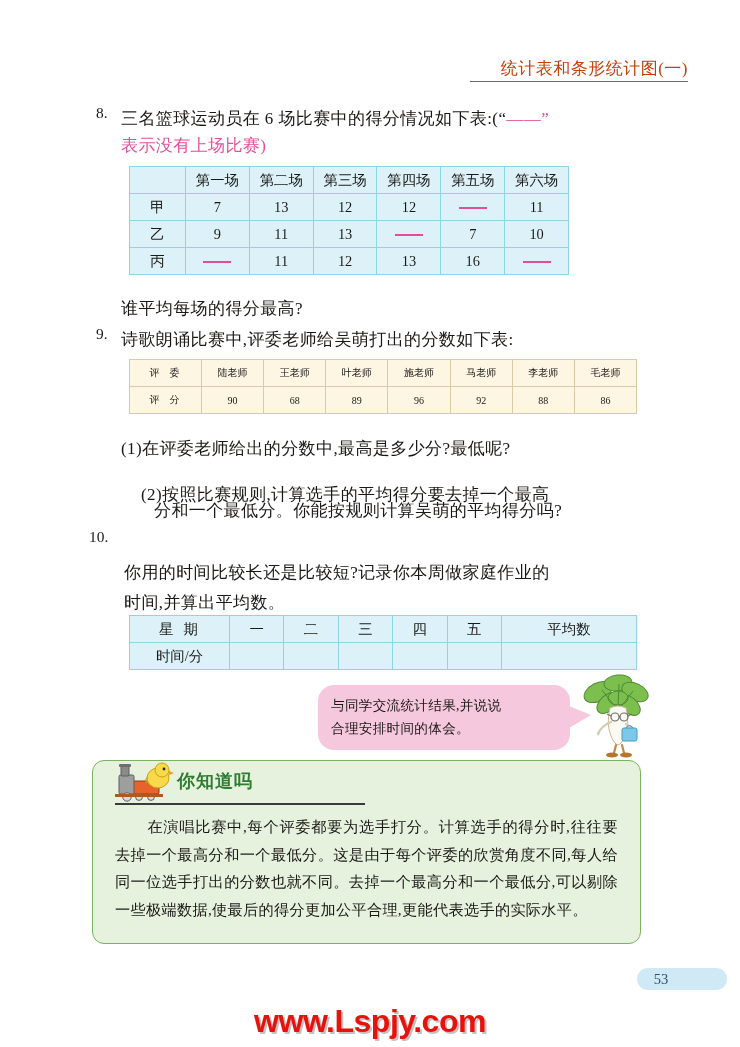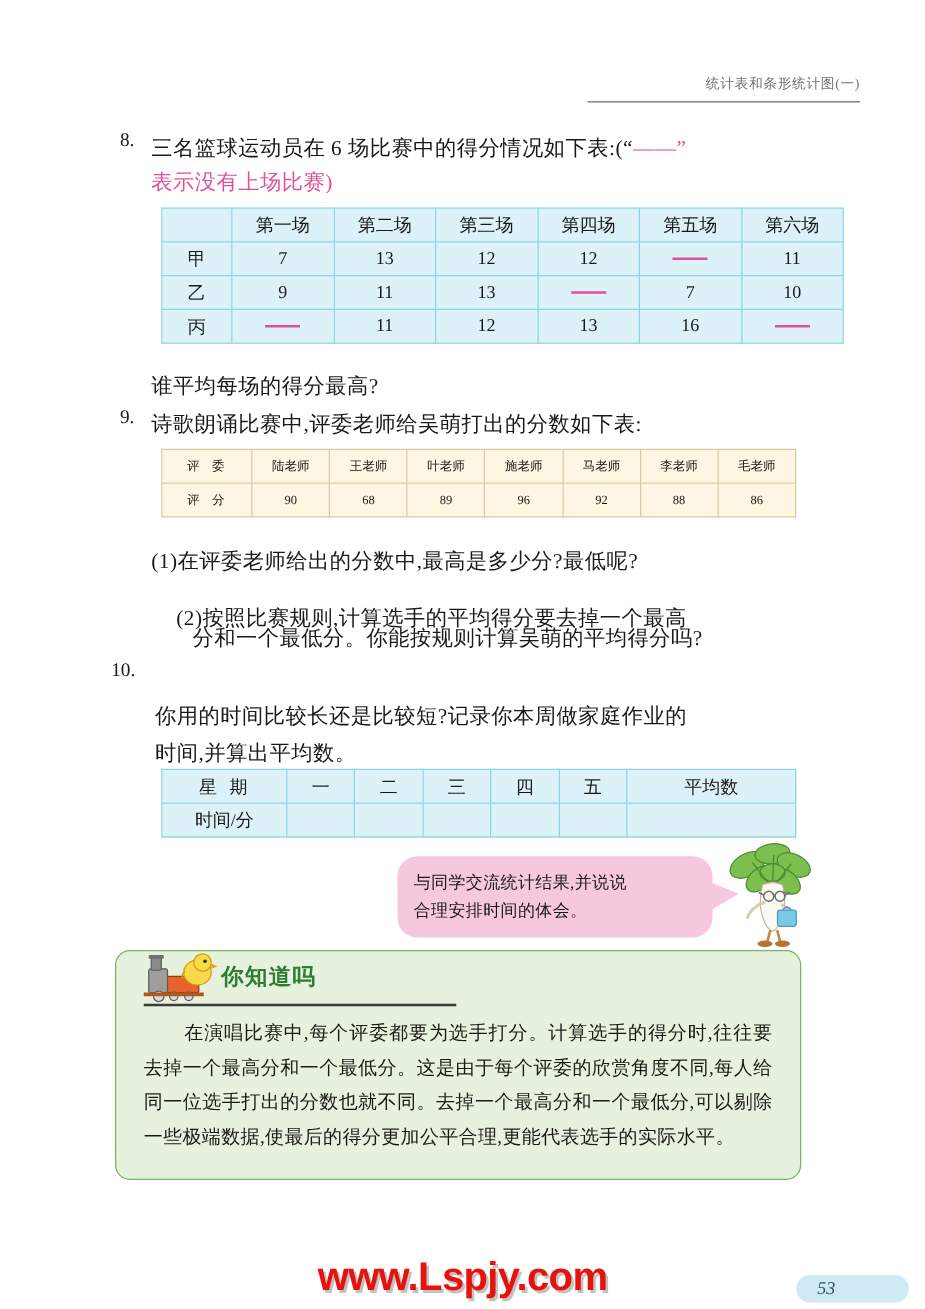--- a/index.html
+++ b/index.html
@@ -11,21 +11,21 @@
   }
   .page { position: relative; width: 740px; height: 1047px; }
 
   
   .header {
     position: absolute; left: 0; top: 57px; width: 740px;
     text-align: right; padding-right: 52px;
   }
   .header-title {
     display: inline-block;
-    font-size: 11px; color: #737373; letter-spacing: .5px;
+    font-size: 17px; color: #c2410c; letter-spacing: .5px;
     padding-bottom: 3px;
   }
   .header-rule {
     position: absolute; left: 470px; top: 81px; width: 218px; height: 1px;
     background: #6e6a68;
   }
 
   
   .body-text {
     font-size: 17px; color: #1b1917; line-height: 30px;
@@ -140,21 +140,21 @@
     <span class="header-title">统计表和条形统计图(一)</span>
   </div>
   <div class="header-rule"></div>
 
   <div class="q-num" style="left:96px; top:104px;">8.</div>
   <div class="body-text" style="position:absolute; left:121px; top:104px;">
     <span>三名篮球运动员在 6 场比赛中的得分情况如下表:(“</span><span class="pink">——</span><span class="pink">”</span>
   </div>
   <div class="body-text pink" style="position:absolute; left:121px; top:131px;">表示没有上场比赛)</div>
 
-  <table class="tbl-cyan" style="left:129px; top:166px; width:546px;">
+  <table class="tbl-cyan" style="left:129px; top:166px; width:440px;">
     <tbody>
         <tr>
       <th class="lead"></th>
       <th>第一场</th>
       <th>第二场</th>
       <th>第三场</th>
       <th>第四场</th>
       <th>第五场</th>
       <th>第六场</th>
     </tr>
@@ -314,19 +314,19 @@
         <path d="M5 16 q-4 3 -1 6" stroke="#c9a310" stroke-width="1.2" fill="none"></path>
       </svg>
       <div class="know-title">你知道吗</div>
       <div class="know-rule"></div>
     </div>
     <div class="know-body">
       <span class="indent"></span><span>在演唱比赛中,每个评委都要为选手打分。计算选手的得分时,往往要去掉一个最高分和一个最低分。这是由于每个评委的欣赏角度不同,每人给同一位选手打出的分数也就不同。去掉一个最高分和一个最低分,可以剔除一些极端数据,使最后的得分更加公平合理,更能代表选手的实际水平。</span>
     </div>
   </div>
 
-  <div class="page-pill" style="left:637px; top:1020px;font-style:italic;">
+  <div class="page-pill" style="left:637px; top:968px;">
     <span>53</span>
   </div>
 
   <div class="watermark">www.Lspjy.com</div>
 
 </div>
 
 </body></html>

